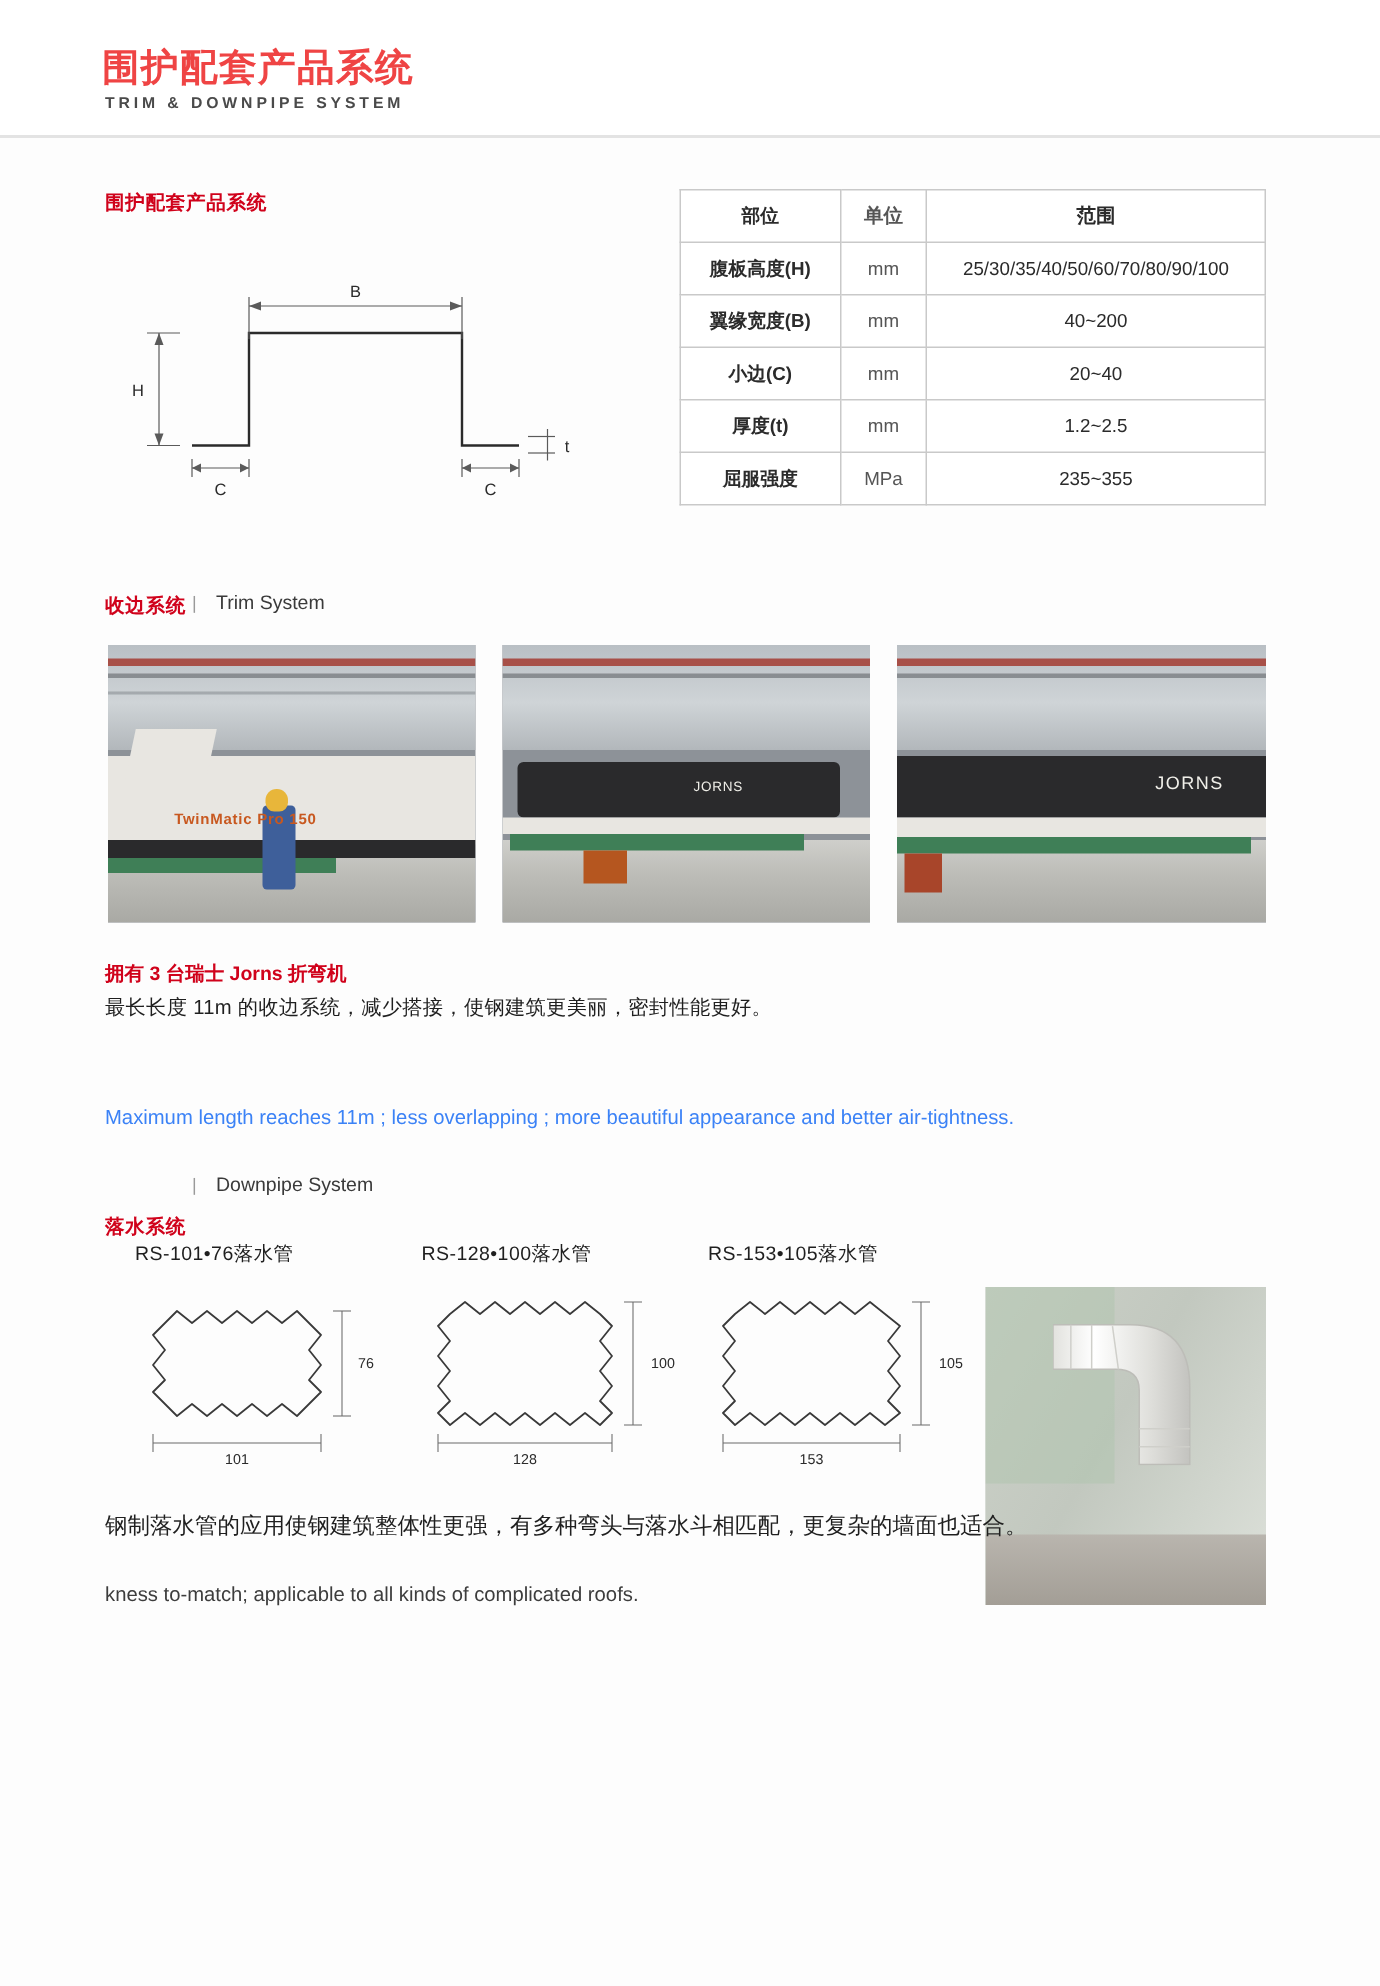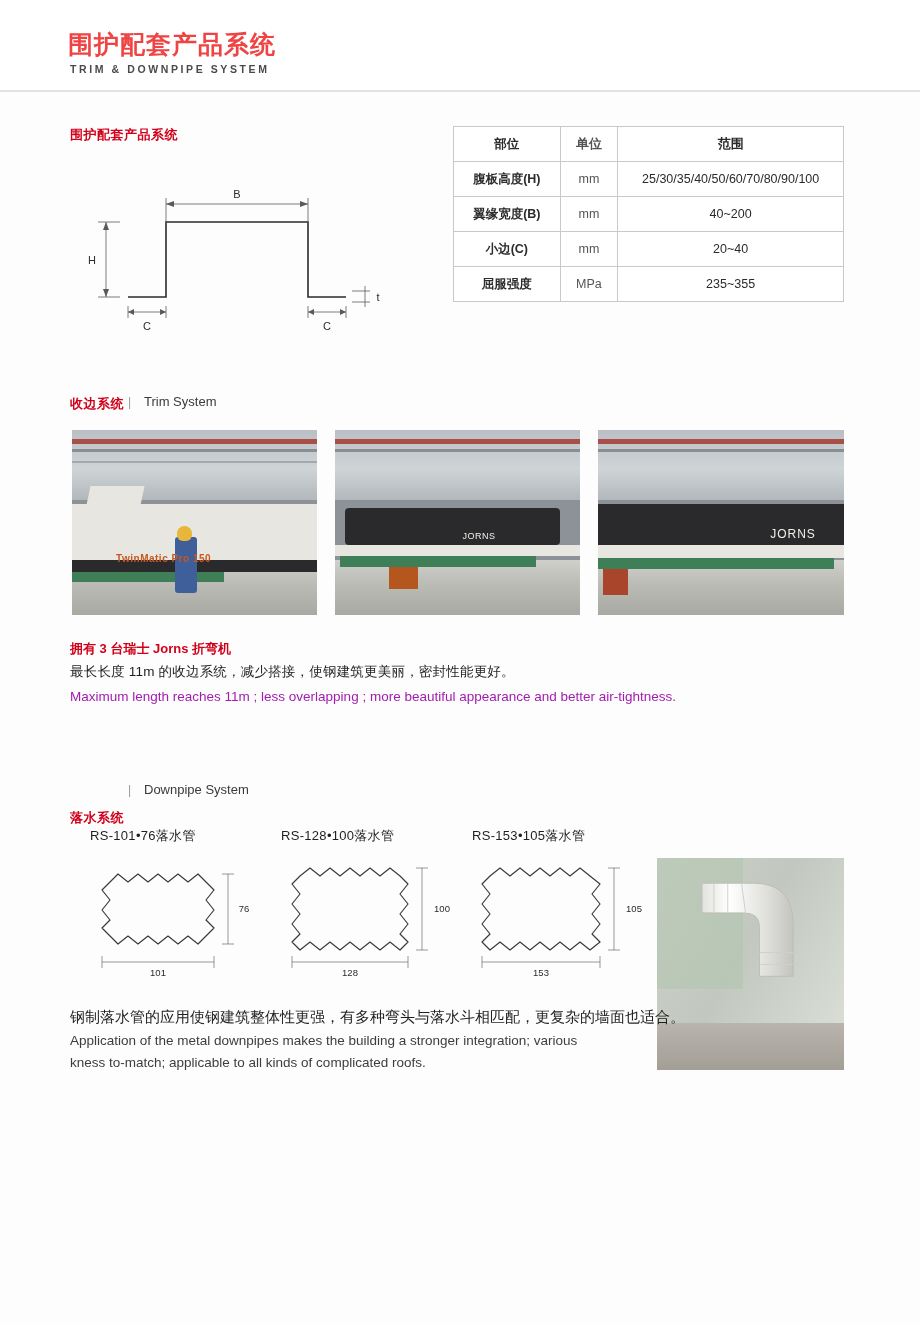--- a/index.html
+++ b/index.html
@@ -155,21 +155,20 @@
   .photo .green {
     position: absolute;
     background: #3f7f57;
   }
   .photo .label {
     position: absolute;
     color: #f0efe9;
     font-size: 9px;
     letter-spacing: .5px;
     font-family: "Liberation Sans", sans-serif;
-    margin-top: 12px;
   }
   .photo .worker-body {
     position: absolute; background: #3e5f9a; border-radius: 3px;
   }
   .photo .worker-head {
     position: absolute; background: #e8b63a; border-radius: 50% 50% 40% 40%;
   }
 
   
   .p-red {
@@ -180,22 +179,23 @@
   }
   .p-cn {
     position: absolute;
     font-size: 13.5px;
     color: #1f1f1f;
     letter-spacing: .2px;
   }
   .p-en {
     position: absolute;
     font-size: 13.5px;
-    color: #a21caf;
+    color: #3b82f6;
     line-height: 1.55;
+    margin-top: 48px;
   }
 
   
   .dp-title {
     position: absolute;
     font-size: 13px;
     color: #1f1f1f;
     letter-spacing: .3px;
   }
   .dp-draw { position: absolute; }
@@ -330,20 +330,25 @@
         <td class="c0">翼缘宽度(B)</td>
         <td class="c1">mm</td>
         <td class="c2">40~200</td>
       </tr>
       <tr>
         <td class="c0">小边(C)</td>
         <td class="c1">mm</td>
         <td class="c2">20~40</td>
       </tr>
       <tr>
+        <td class="c0">厚度(t)</td>
+        <td class="c1">mm</td>
+        <td class="c2">1.2~2.5</td>
+      </tr>
+      <tr>
         <td class="c0">屈服强度</td>
         <td class="c1">MPa</td>
         <td class="c2">235~355</td>
       </tr>
     </tbody>
   </table>
 
   <div class="sec-title" style="left:70px; top:395px;">收边系统</div>
   <div class="sec-sep" style="left:128px; top:395px;">|</div>
   <div class="sec-en" style="left:144px; top:394px;">Trim System</div>
@@ -482,18 +487,18 @@
         <path d="M 26 4 L 26 34"></path>
         <path d="M 40 5 L 44 34"></path>
         <path d="M 58 74 L 92 74"></path>
         <path d="M 58 86 L 92 86"></path>
       </g>
     </svg>
   </div>
 
   <div class="dp-caption-cn">钢制落水管的应用使钢建筑整体性更强，有多种弯头与落水斗相匹配，更复杂的墙面也适合。</div>
   <div class="dp-caption-en">
-    <span>Application of the metal downpipes makes the building a stronger integration;  various</span><br>
+    <br>
     <span>kness to-match; applicable to all kinds of complicated roofs.</span>
   </div>
 
   <div class="footer-space"></div>
 </div>
 
 </body></html>

